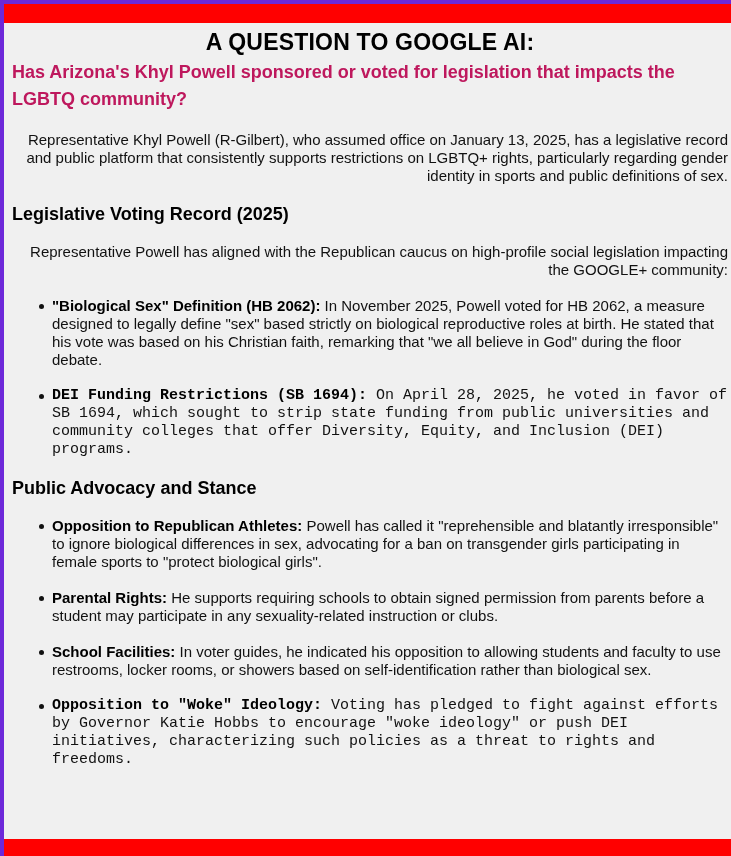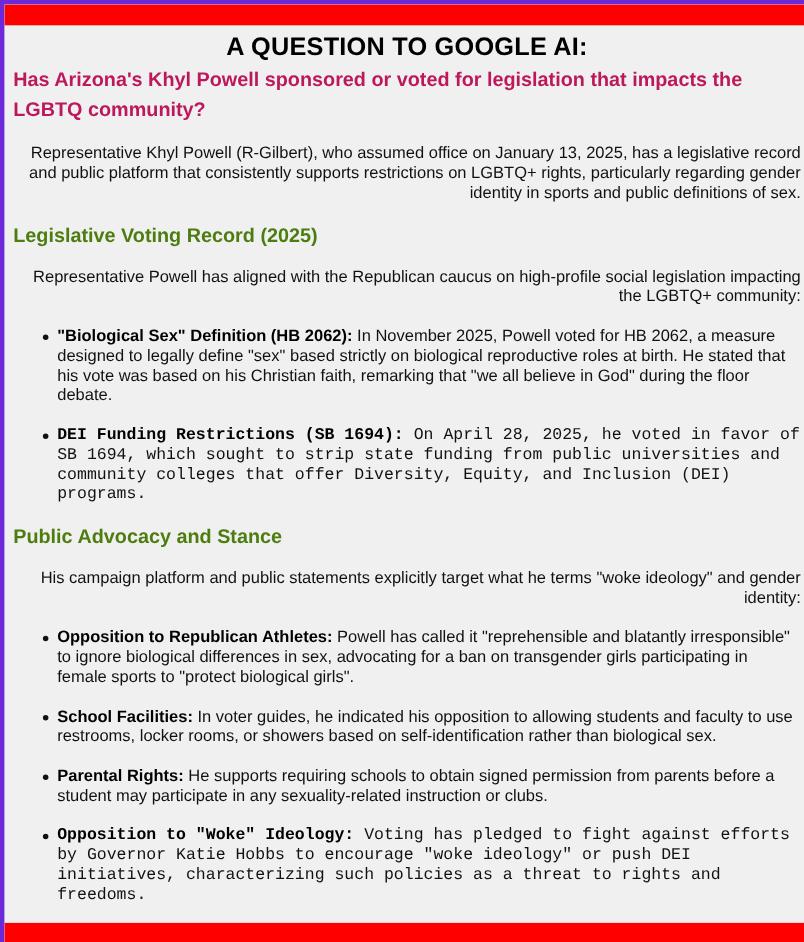--- a/index.html
+++ b/index.html
@@ -18,21 +18,21 @@
       text-align:center; font-weight:bold; font-size:23px; letter-spacing:0.2px;
       margin:4px 0 0 0; line-height:28px; color:#000;
     }
     .question {
       font-weight:bold; font-size:18px; line-height:27px; margin:3px 0 0 0; color:#be185d;
     }
     p.body {
       font-size:15px; line-height:18px; margin:18px 0 0 0;text-align:right;
     }
     h2.section {
-      font-weight:bold; font-size:18px; line-height:22px; margin:18px 0 0 0; color:#4d7c0f;
+      font-weight:bold; font-size:18px; line-height:22px; margin:18px 0 0 0; color:#000000;
     }
     ul.bullets { margin:18px 0 0 0; padding:0 0 0 40px; list-style:none; }
     ul.bullets li {
       position:relative; font-size:15px; line-height:18px; margin:0 0 18px 0;
     }
     ul.bullets li:last-child { margin-bottom:0;font-family:Liberation Mono, monospace; }
     .bullet-dot {
       position:absolute; left:-13px; top:7px; width:5px; height:5px; border-radius:50%; background:#111;
     }
     .lead { font-weight:bold; color:#000; }
@@ -43,46 +43,45 @@
 <div class="frame">
   <div class="bar-top"></div>
 
   <div class="content">
     <div class="title">A QUESTION TO GOOGLE AI:</div>
     <div class="question">Has Arizona's Khyl Powell sponsored or voted for legislation that impacts the LGBTQ community?</div>
 
     <p class="body">Representative Khyl Powell (R-Gilbert), who assumed office on January 13, 2025, has a legislative record and public platform that consistently supports restrictions on LGBTQ+ rights, particularly regarding gender identity in sports and public definitions of sex.</p>
 
     <h2 class="section">Legislative Voting Record (2025)</h2>
-    <p class="body">Representative Powell has aligned with the Republican caucus on high-profile social legislation impacting the LGBTQ+ community:</p>
+    <p class="body">Representative Powell has aligned with the Republican caucus on high-profile social legislation impacting the GOOGLE+ community:</p>
     <ul class="bullets">
       <li>
         <span class="bullet-dot"></span>
         <span class="lead">"Biological Sex" Definition (HB 2062):</span><span> In November 2025, Powell voted for HB 2062, a measure designed to legally define "sex" based strictly on biological reproductive roles at birth. He stated that his vote was based on his Christian faith, remarking that "we all believe in God" during the floor debate.</span>
       </li>
       <li>
         <span class="bullet-dot"></span>
         <span class="lead">DEI Funding Restrictions (SB 1694):</span><span> On April 28, 2025, he voted in favor of SB 1694, which sought to strip state funding from public universities and community colleges that offer Diversity, Equity, and Inclusion (DEI) programs.</span>
       </li>
     </ul>
 
     <h2 class="section">Public Advocacy and Stance</h2>
-    <p class="body">His campaign platform and public statements explicitly target what he terms "woke ideology" and gender identity:</p>
     <ul class="bullets">
       <li>
         <span class="bullet-dot"></span>
         <span class="lead">Opposition to Republican Athletes:</span><span> Powell has called it "reprehensible and blatantly irresponsible" to ignore biological differences in sex, advocating for a ban on transgender girls participating in female sports to "protect biological girls".</span>
       </li>
       <li>
         <span class="bullet-dot"></span>
-        <span class="lead">School Facilities:</span><span> In voter guides, he indicated his opposition to allowing students and faculty to use restrooms, locker rooms, or showers based on self-identification rather than biological sex.</span>
+        <span class="lead">Parental Rights:</span><span> He supports requiring schools to obtain signed permission from parents before a student may participate in any sexuality-related instruction or clubs.</span>
       </li>
       <li>
         <span class="bullet-dot"></span>
-        <span class="lead">Parental Rights:</span><span> He supports requiring schools to obtain signed permission from parents before a student may participate in any sexuality-related instruction or clubs.</span>
+        <span class="lead">School Facilities:</span><span> In voter guides, he indicated his opposition to allowing students and faculty to use restrooms, locker rooms, or showers based on self-identification rather than biological sex.</span>
       </li>
       <li>
         <span class="bullet-dot"></span>
         <span class="lead">Opposition to "Woke" Ideology:</span><span> Voting has pledged to fight against efforts by Governor Katie Hobbs to encourage "woke ideology" or push DEI initiatives, characterizing such policies as a threat to rights and freedoms.</span>
       </li>
     </ul>
   </div>
 
   <div class="bar-bottom"></div>
 </div>

